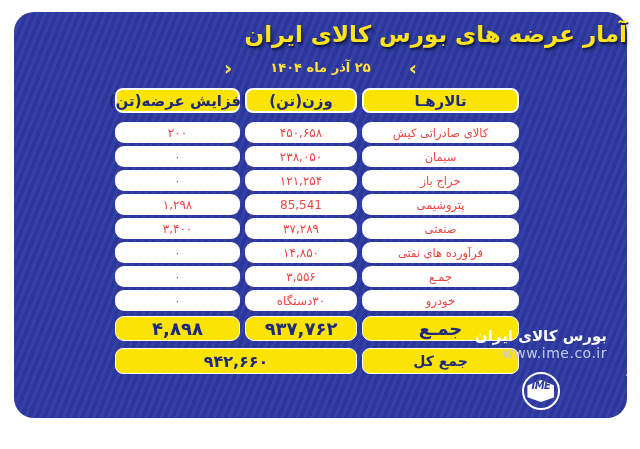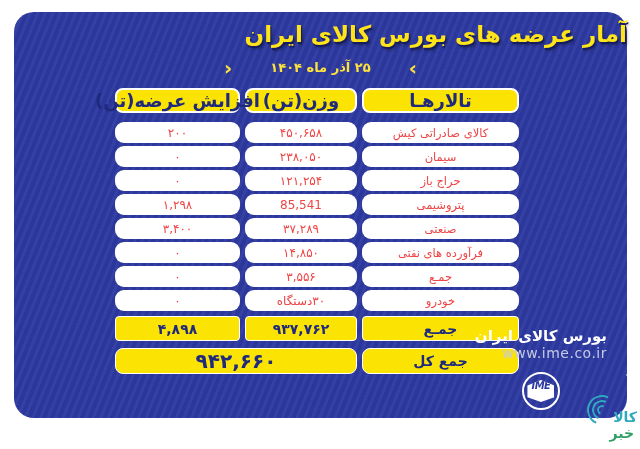--- a/index.html
+++ b/index.html
@@ -33,43 +33,43 @@
     position:absolute; top:76px; right:108px;
     direction:rtl;
     display:grid;
     grid-template-columns:157px 112px 125px;
     column-gap:5px; row-gap:3px;
   }
   .th {
     height:25px; margin-bottom:6px;
     background:#fbe303; border:2px solid #ffffff; border-radius:8px;
     display:flex; align-items:center; justify-content:center;
-    font-size:18px; font-weight:bold; color:#1f2a7c; white-space:nowrap;
+    font-size:15px; font-weight:bold; color:#1f2a7c; white-space:nowrap;
   }
   .td {
     height:21px; background:#ffffff; border-radius:9px;
     display:flex; align-items:center; justify-content:center;
     color:#ef4444; white-space:nowrap;
   }
   .td.hall { font-size:11.5px; }
   .td.num  { font-size:12px; }
   .total-cell {
     height:25px; margin-top:2px;
-    background:#fbe303; border:1px solid #ffffff; border-radius:4px;
+    background:#fbe303; border:1px solid #ffffff; border-radius:9px;
     display:flex; align-items:center; justify-content:center;
-    font-weight:bold; color:#1f2a7c; font-size:14px;
+    font-weight:bold; color:#1f2a7c; font-size:18px;
   }
   .grand-label, .grand-value {
     height:26px; margin-top:4px;
     background:#fbe303; border:1px solid #ffffff; border-radius:8px;
     display:flex; align-items:center; justify-content:center;
     font-weight:bold; color:#1f2a7c;
   }
   .grand-label { font-size:14px; }
-  .grand-value { grid-column:2 / span 2; font-size:20px; letter-spacing:1px; }
+  .grand-value { grid-column:2 / span 2; font-size:16px; letter-spacing:1px; }
 
   .footer {
     position:absolute; right:20px; bottom:8px;
     display:flex; align-items:center; gap:10px;flex-direction:column;
   }
   .footer-text { text-align:right; line-height:17px; }
   .footer-org { direction:rtl; font-size:15px; font-weight:bold; color:#ffffff; }
   .footer-url { font-size:14px; color:#c5cbe4; letter-spacing:0.5px; }
   .logo {
     width:38px; height:38px; border:2px solid #ffffff; border-radius:50%;
@@ -167,22 +167,13 @@
         <div class="logo-hex">
           <span>IME</span>
         </div>
       </div>
     </div>
 
   </div>
 
   <div class="notch"></div>
 
-  <div class="watermark">
-    <div class="wm-arcs">
-      <span class="arc a1"></span>
-      <span class="arc a2"></span>
-      <span class="arc a3"></span>
-    </div>
-    <div class="wm-kala">کالا</div>
-    <div class="wm-khabar">خبر</div>
-  </div>
 </div>
 
 </body></html>

